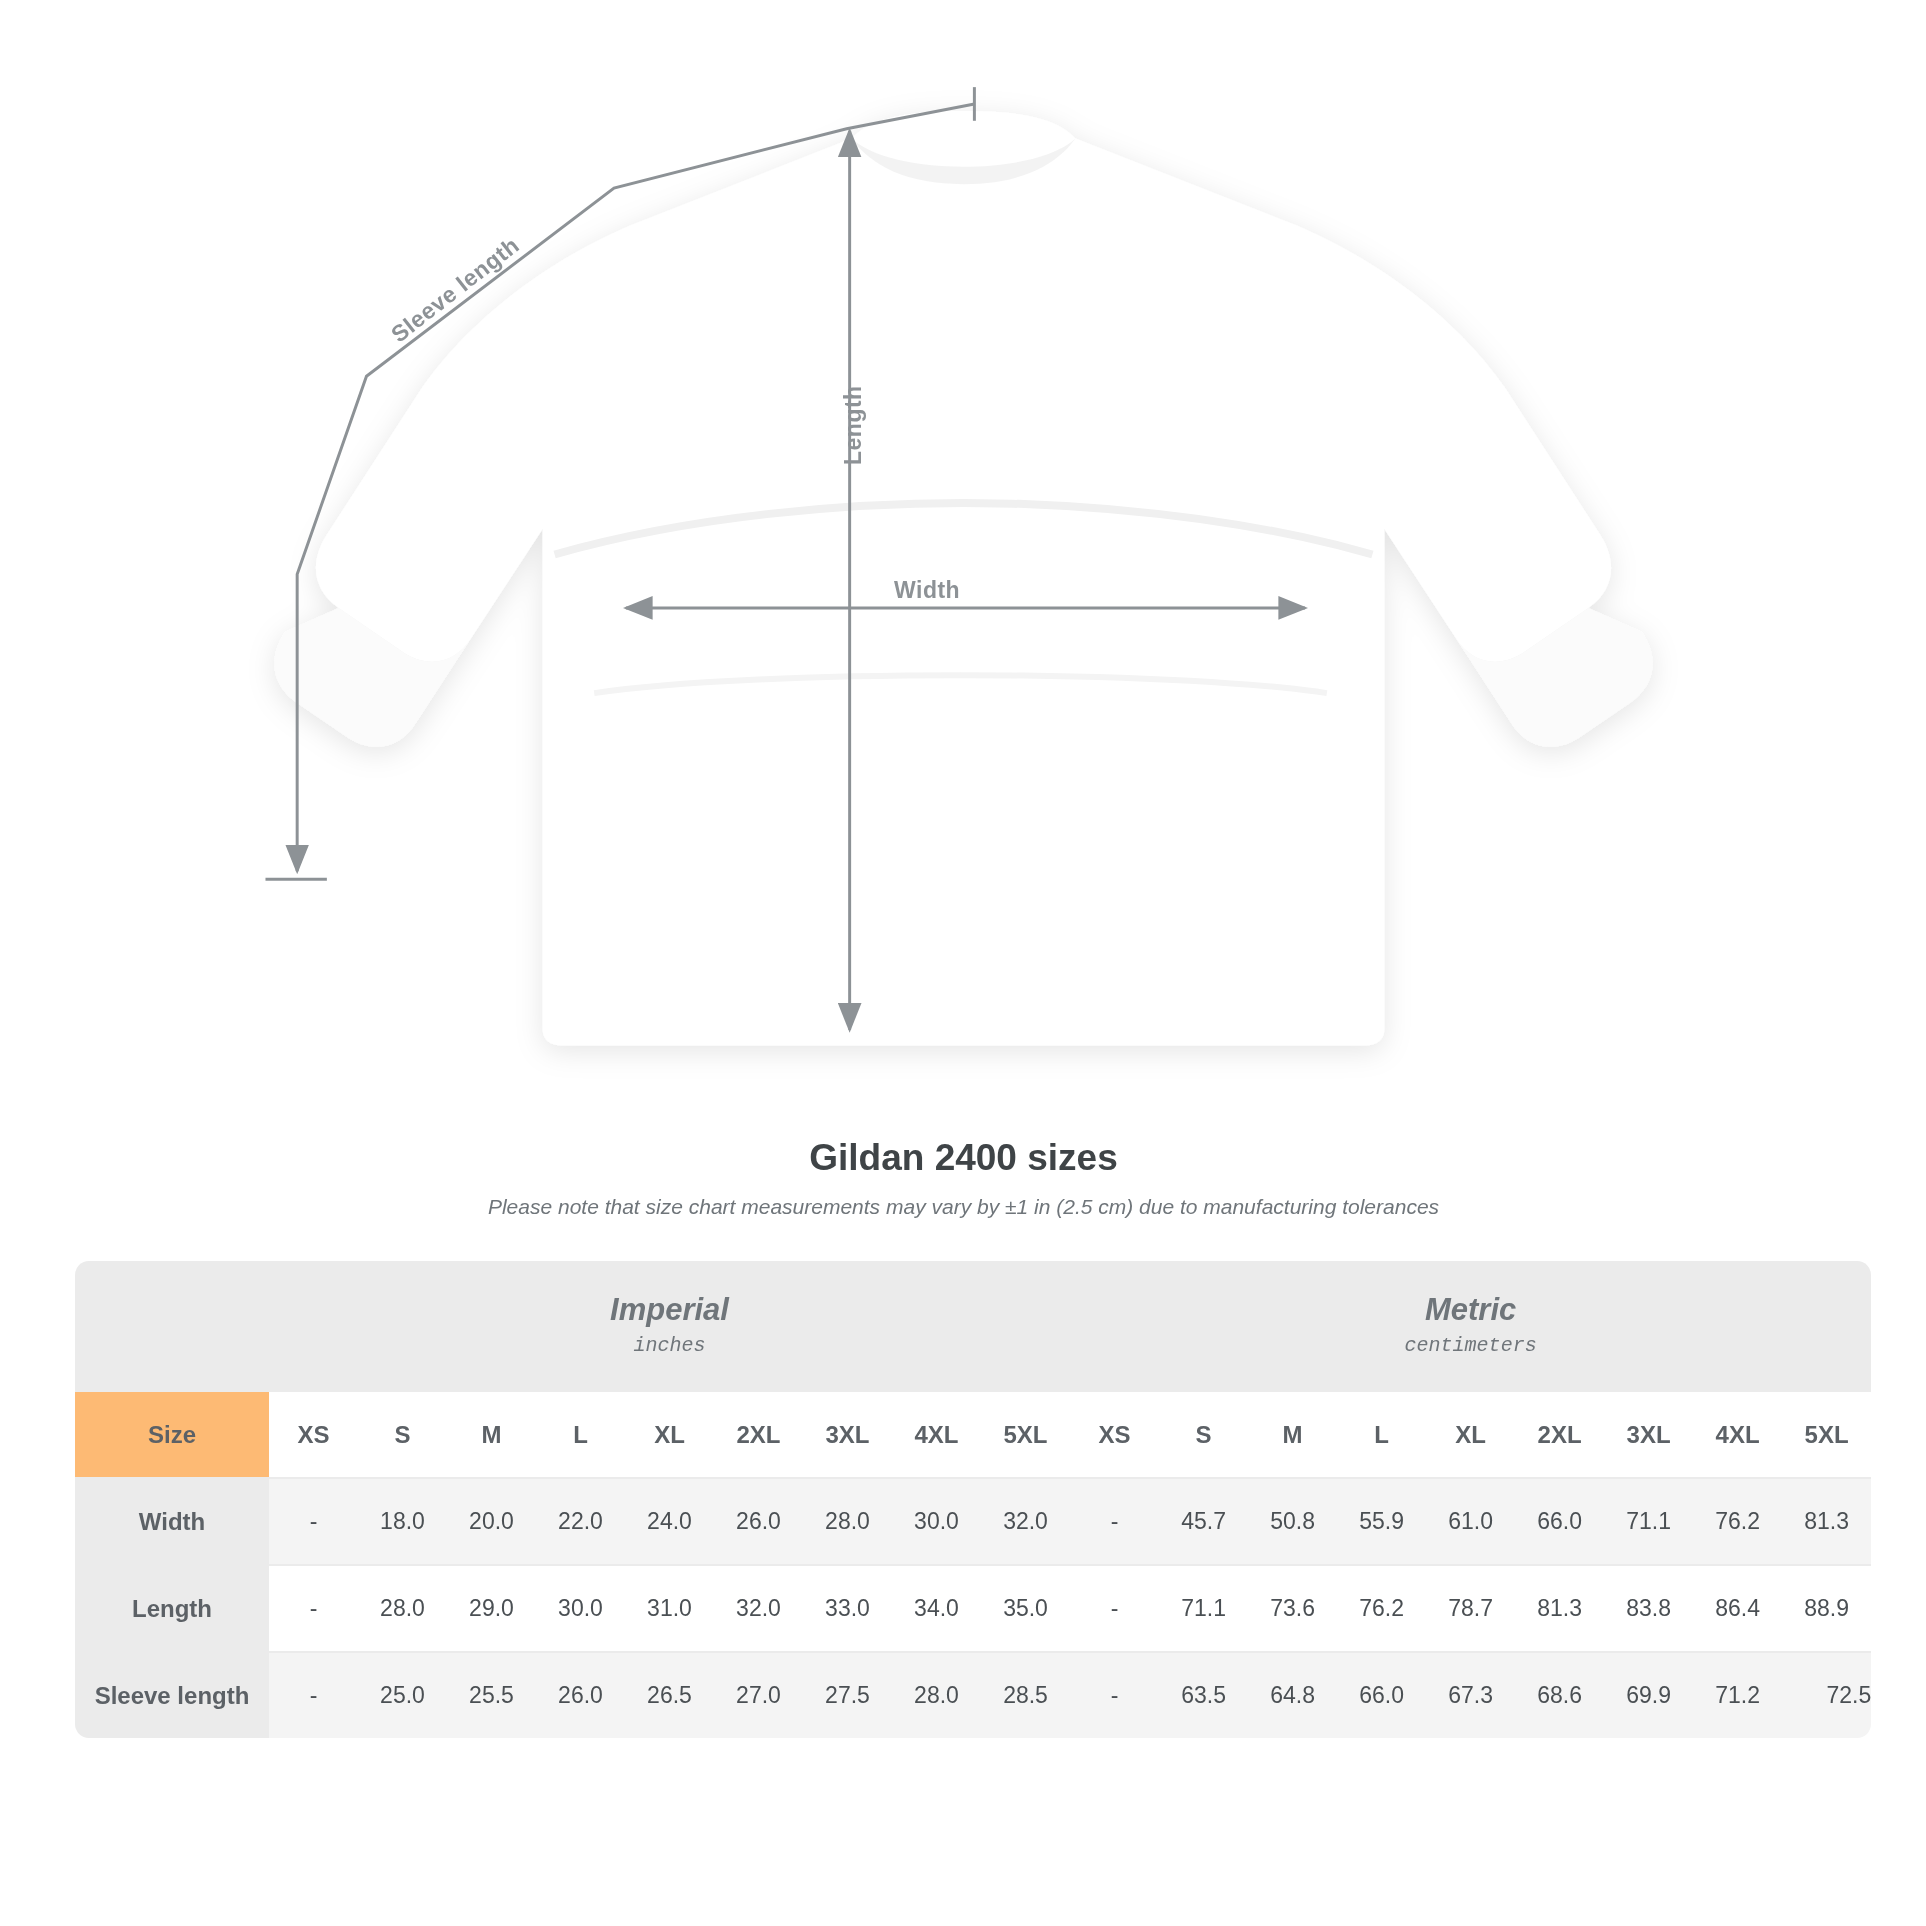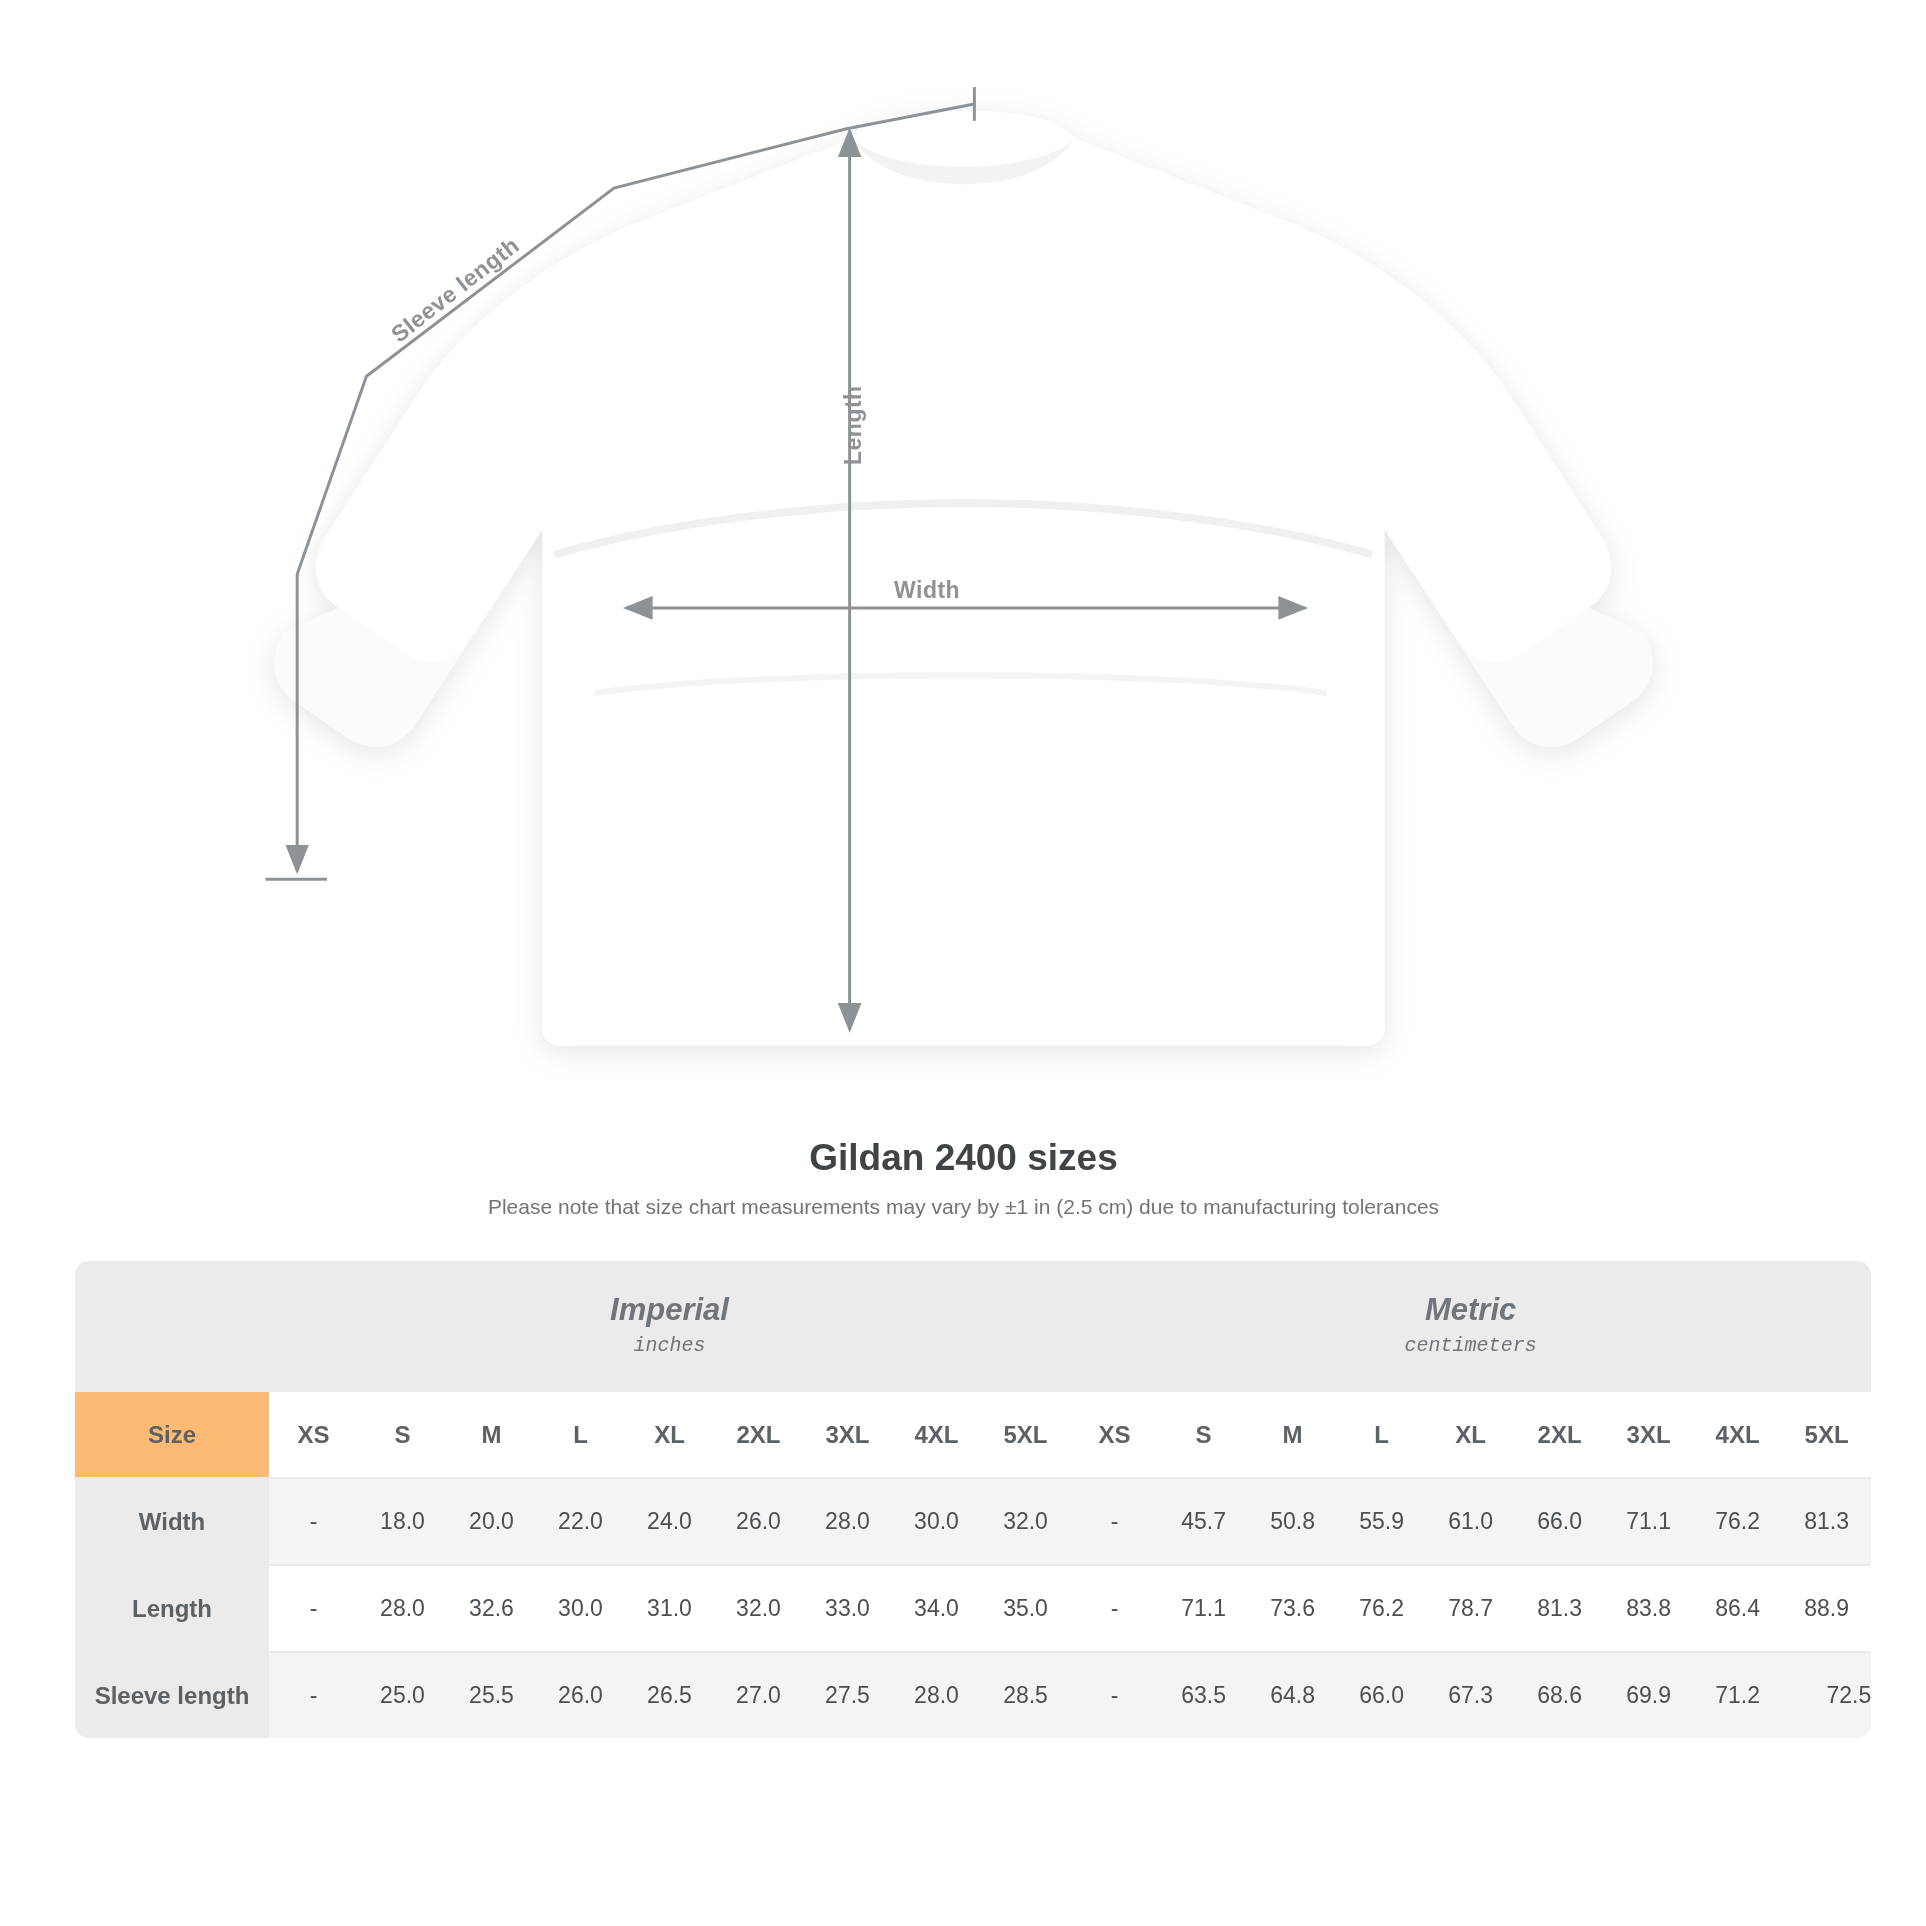--- a/index.html
+++ b/index.html
@@ -62,20 +62,21 @@
     margin-top: 38px;
   }
   .chart-title {
     font-size: 37px;
     font-weight: bold;
     color: #3f4447;
     margin: 0 0 16px 0;
   }
   .chart-note {
     font-size: 21px;
+    font-style: italic;
     color: #6f757a;
     margin: 16px;
   }
 
   
   .table-wrap {
     margin: 42px 59px 0 59px;
   }
   table.size-table {
     border-collapse: separate;
@@ -315,21 +316,21 @@
           <td>66.0</td>
           <td>71.1</td>
           <td>76.2</td>
           <td>81.3</td>
         </tr>
 
         <tr class="data-row">
           <td class="rowlabel">Length</td>
           <td>-</td>
           <td>28.0</td>
-          <td>32.6</td>
+          <td>29.0</td>
           <td>30.0</td>
           <td>31.0</td>
           <td>32.0</td>
           <td>33.0</td>
           <td>34.0</td>
           <td>35.0</td>
           <td>-</td>
           <td>71.1</td>
           <td>73.6</td>
           <td>76.2</td>

